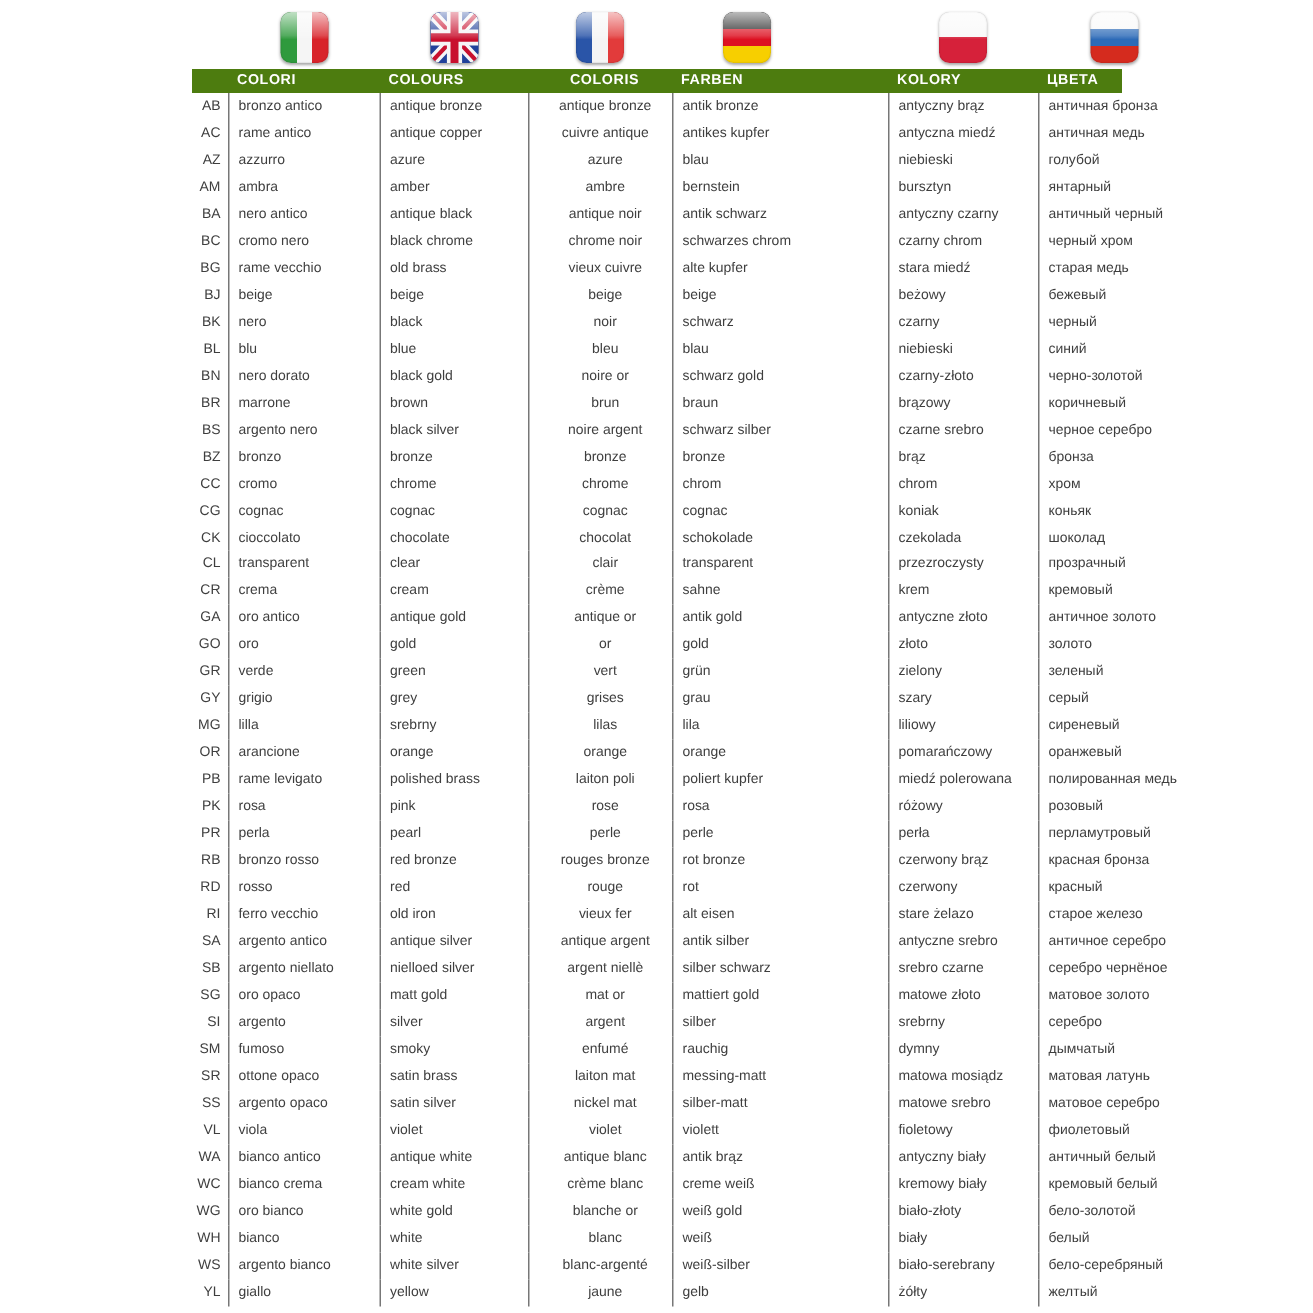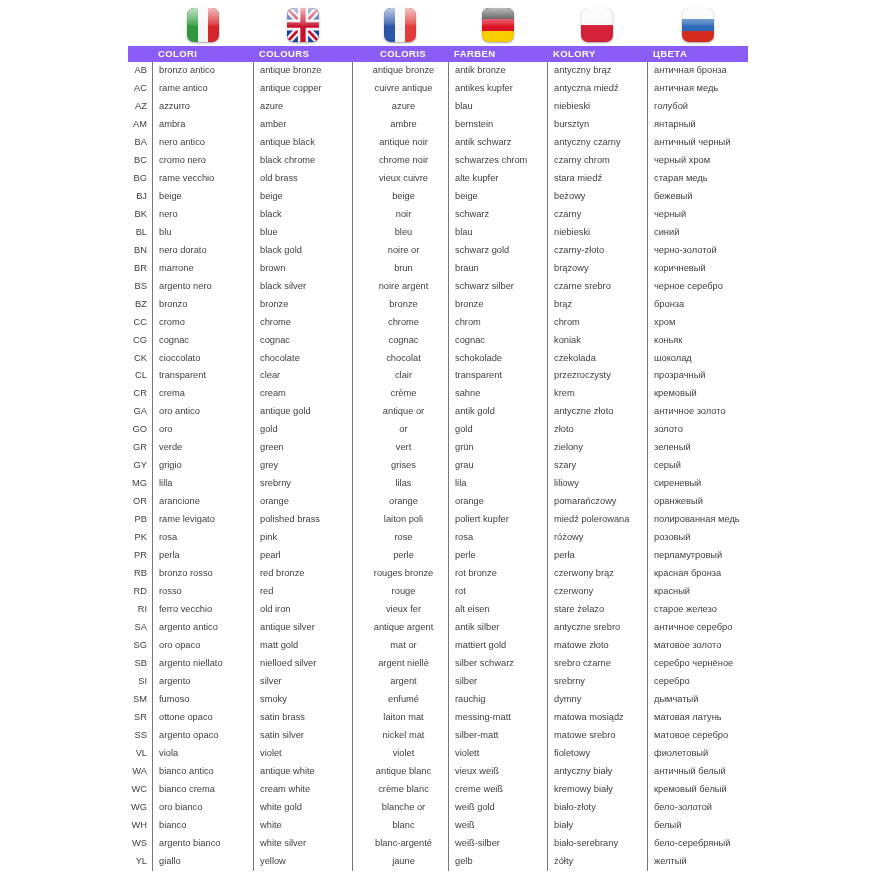--- a/index.html
+++ b/index.html
@@ -5,40 +5,40 @@
   html,body{margin:0;padding:0;background:#fff;}
   body{width:875px;height:875px;font-family:"Liberation Sans",sans-serif;overflow:hidden;}
   .page{width:620px;margin-left:128px;padding-top:8px;}
   .trow{display:flex;box-sizing:border-box;}
   .trow > *{box-sizing:border-box;flex:none;}
   .trow > :nth-child(1){width:24px;}
   .trow > :nth-child(2){width:101px;}
   .trow > :nth-child(3){width:99px;}
   .trow > :nth-child(4){width:96px;text-align:center;}
   .trow > :nth-child(5){width:99px;}
-  .trow > :nth-child(6){width:100px;}
+  .trow > :nth-child(6){width:100px;margin-left:45px;}
   .trow > :nth-child(7){width:101px;}
 
   
   .flags-row{height:36px;margin-bottom:2px;}
   .fcell{display:flex;justify-content:center;align-items:flex-start;}
   .flag{width:32px;height:34px;border-radius:7px;position:relative;overflow:hidden;
         box-shadow:0 1px 2px rgba(0,0,0,.35), inset 0 0 1px rgba(0,0,0,.35);}
   .flag::after{content:"";position:absolute;inset:0;border-radius:inherit;
         background:linear-gradient(to bottom, rgba(255,255,255,.7), rgba(255,255,255,.18) 46%, rgba(255,255,255,0) 54%);}
   .flag-it{background:linear-gradient(to right,#2f9a3d 0 33.4%,#f5f5f5 33.4% 66.6%,#d8232a 66.6% 100%);}
   .flag-fr{background:linear-gradient(to right,#2a55a8 0 33.4%,#f5f5f5 33.4% 66.6%,#e23b3b 66.6% 100%);}
   .flag-de{background:linear-gradient(to bottom,#1f1f1f 0 33.4%,#dd1122 33.4% 66.6%,#f7cf00 66.6% 100%);}
   .flag-pl{background:linear-gradient(to bottom,#f8f8f8 0 50%,#d6213a 50% 100%);}
   .flag-ru{background:linear-gradient(to bottom,#f8f8f8 0 33.4%,#2d6bb8 33.4% 66.6%,#d52b1e 66.6% 100%);}
   .flag-uk{background:#20419a;}
   .flag-uk svg{position:absolute;inset:0;width:100%;height:100%;}
 
   
-  .header-bar{height:16px;background:#8b5cf6;}
+  .header-bar{height:16px;background:#4d7c0f;}
   .hcell{color:#fff;font-size:9.5px;font-weight:bold;letter-spacing:.4px;
          line-height:16px;padding-left:6px;white-space:nowrap;overflow:hidden;}
 
   
   .rows{}
   .row{height:17.97px;}
   .cell{font-size:9.3px;color:#3e3e3e;line-height:17.97px;white-space:nowrap;overflow:hidden;}
   .cell.code{text-align:right;padding-right:5px;color:#3e3e3e;}
   .cell.lang{border-left:1px solid #777;padding-left:6px;}
 </style>
@@ -370,38 +370,38 @@
       <div class="trow row">
         <div class="cell code">SA</div>
         <div class="cell lang">argento antico</div>
         <div class="cell lang">antique silver</div>
         <div class="cell lang">antique argent</div>
         <div class="cell lang">antik silber</div>
         <div class="cell lang">antyczne srebro</div>
         <div class="cell lang">античное серебро</div>
       </div>
       <div class="trow row">
+        <div class="cell code">SB</div>
+        <div class="cell lang">argento niellato</div>
+        <div class="cell lang">nielloed silver</div>
+        <div class="cell lang">argent niellè</div>
+        <div class="cell lang">silber schwarz</div>
+        <div class="cell lang">srebro czarne</div>
+        <div class="cell lang">серебро чернёное</div>
+      </div>
+      <div class="trow row">
         <div class="cell code">SG</div>
         <div class="cell lang">oro opaco</div>
         <div class="cell lang">matt gold</div>
         <div class="cell lang">mat or</div>
         <div class="cell lang">mattiert gold</div>
         <div class="cell lang">matowe złoto</div>
         <div class="cell lang">матовое золото</div>
       </div>
       <div class="trow row">
-        <div class="cell code">SB</div>
-        <div class="cell lang">argento niellato</div>
-        <div class="cell lang">nielloed silver</div>
-        <div class="cell lang">argent niellè</div>
-        <div class="cell lang">silber schwarz</div>
-        <div class="cell lang">srebro czarne</div>
-        <div class="cell lang">серебро чернёное</div>
-      </div>
-      <div class="trow row">
         <div class="cell code">SI</div>
         <div class="cell lang">argento</div>
         <div class="cell lang">silver</div>
         <div class="cell lang">argent</div>
         <div class="cell lang">silber</div>
         <div class="cell lang">srebrny</div>
         <div class="cell lang">серебро</div>
       </div>
       <div class="trow row">
         <div class="cell code">SM</div>
@@ -437,21 +437,21 @@
         <div class="cell lang">violet</div>
         <div class="cell lang">violett</div>
         <div class="cell lang">fioletowy</div>
         <div class="cell lang">фиолетовый</div>
       </div>
       <div class="trow row">
         <div class="cell code">WA</div>
         <div class="cell lang">bianco antico</div>
         <div class="cell lang">antique white</div>
         <div class="cell lang">antique blanc</div>
-        <div class="cell lang">vieux weiß</div>
+        <div class="cell lang">antik brąz</div>
         <div class="cell lang">antyczny biały</div>
         <div class="cell lang">античный белый</div>
       </div>
       <div class="trow row">
         <div class="cell code">WC</div>
         <div class="cell lang">bianco crema</div>
         <div class="cell lang">cream white</div>
         <div class="cell lang">crème blanc</div>
         <div class="cell lang">creme weiß</div>
         <div class="cell lang">kremowy biały</div>

